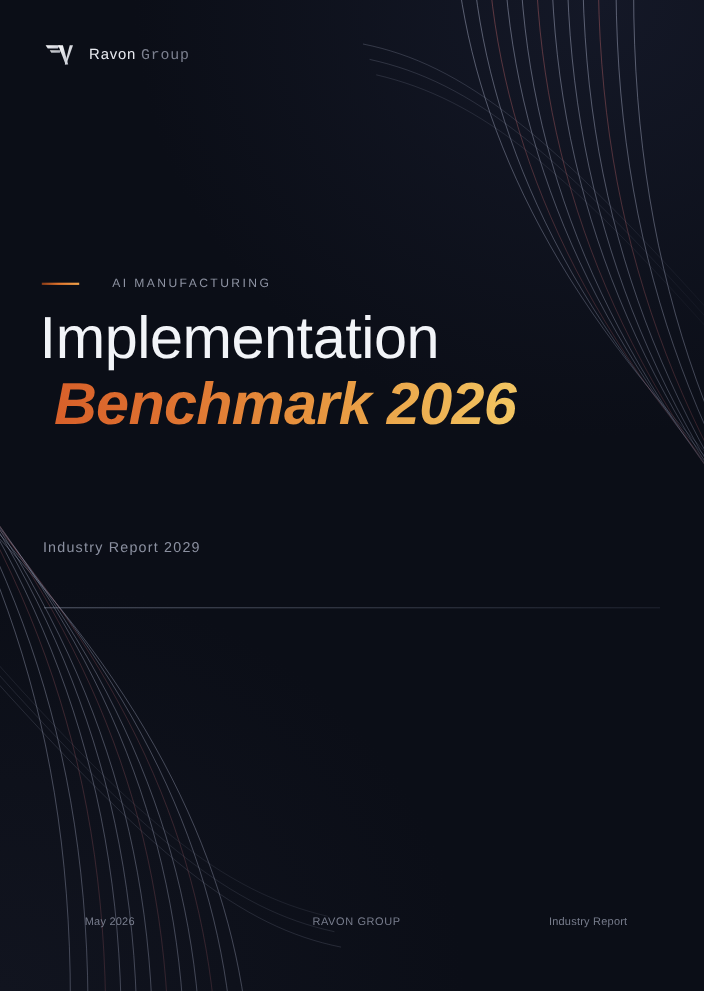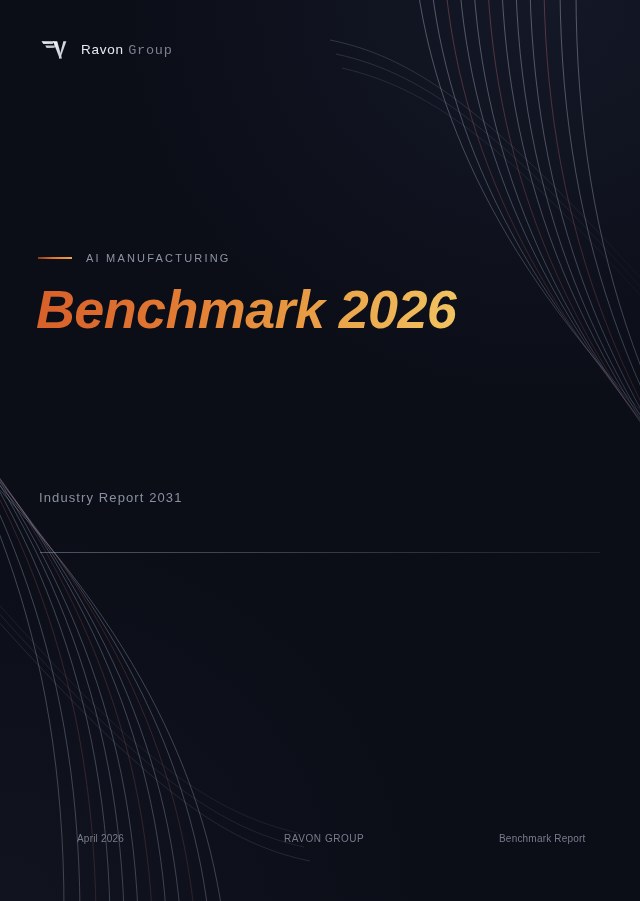--- a/index.html
+++ b/index.html
@@ -33,21 +33,21 @@
   .logo-mark { width:30px; height:24px; display:block; }
   .logo-text {
     font-size:13.5px; letter-spacing:0.055em; font-weight:400;
   }
   .logo-text .w1 { color:#e8eaf0;text-align:center; }
   .logo-text .w2 { color:#7c808f;font-family:Liberation Mono, monospace; }
 
   
   .eyebrow {
     position:absolute; left:38px; top:252px;
-    display:flex; align-items:center; gap:14px;
+    display:flex; align-items:center; gap:30px;
   }
   .eyebrow-dash {
     width:34px; height:2px;
     background:linear-gradient(90deg,#8a3c18 0%,#e2742c 45%,#f0a24a 100%);
   }
   .eyebrow-label {
     font-size:11px; letter-spacing:0.20em; color:#8e93a3; font-weight:400;
   }
 
   
@@ -69,20 +69,21 @@
     font-weight:700;
     font-style:italic;
     letter-spacing:-0.012em;
     white-space:nowrap;
     background:linear-gradient(92deg,#d8602a 0%,#de7130 18%,#e89740 45%,#f1c25f 74%,#f5d87c 100%);
     -webkit-background-clip:text;
     background-clip:text;
     color:transparent;
     -webkit-text-fill-color:transparent;
     padding-bottom:4px;
+    margin-left:13px;
   }
 
   
   .subtitle {
     position:absolute; left:39px; top:490px;
     font-size:13px; letter-spacing:0.085em; color:#8b90a0; font-weight:400;
   }
 
   
   .divider {
@@ -192,26 +193,27 @@
       <span class="w2">Group</span>
     </div>
   </div>
 
   <div class="eyebrow">
     <span class="eyebrow-dash"></span>
     <span class="eyebrow-label">AI MANUFACTURING</span>
   </div>
 
   <div class="title">
+    <div class="title-line">Implementation</div>
     <div class="title-accent">Benchmark 2026</div>
   </div>
 
-  <div class="subtitle">Industry Report 2031</div>
+  <div class="subtitle">Industry Report 2029</div>
 
   <div class="divider"></div>
 
   <div class="footer">
-    <span class="footer-cell footer-left">April 2026</span>
+    <span class="footer-cell footer-left">May 2026</span>
     <span class="footer-cell footer-center">RAVON GROUP</span>
-    <span class="footer-cell footer-right">Benchmark Report</span>
+    <span class="footer-cell footer-right">Industry Report</span>
   </div>
 
 </div>
 
 </body></html>

